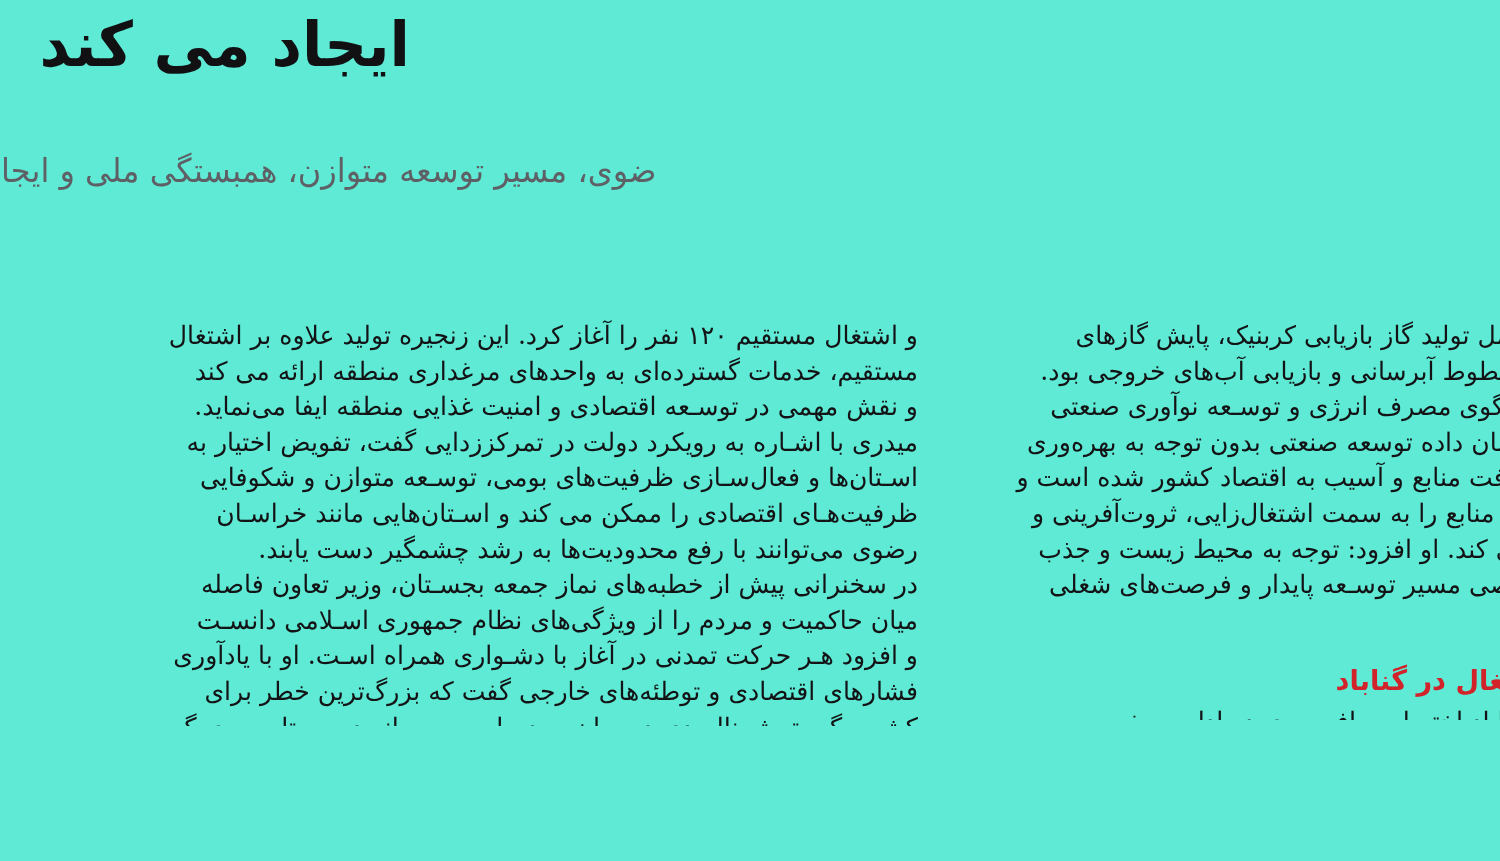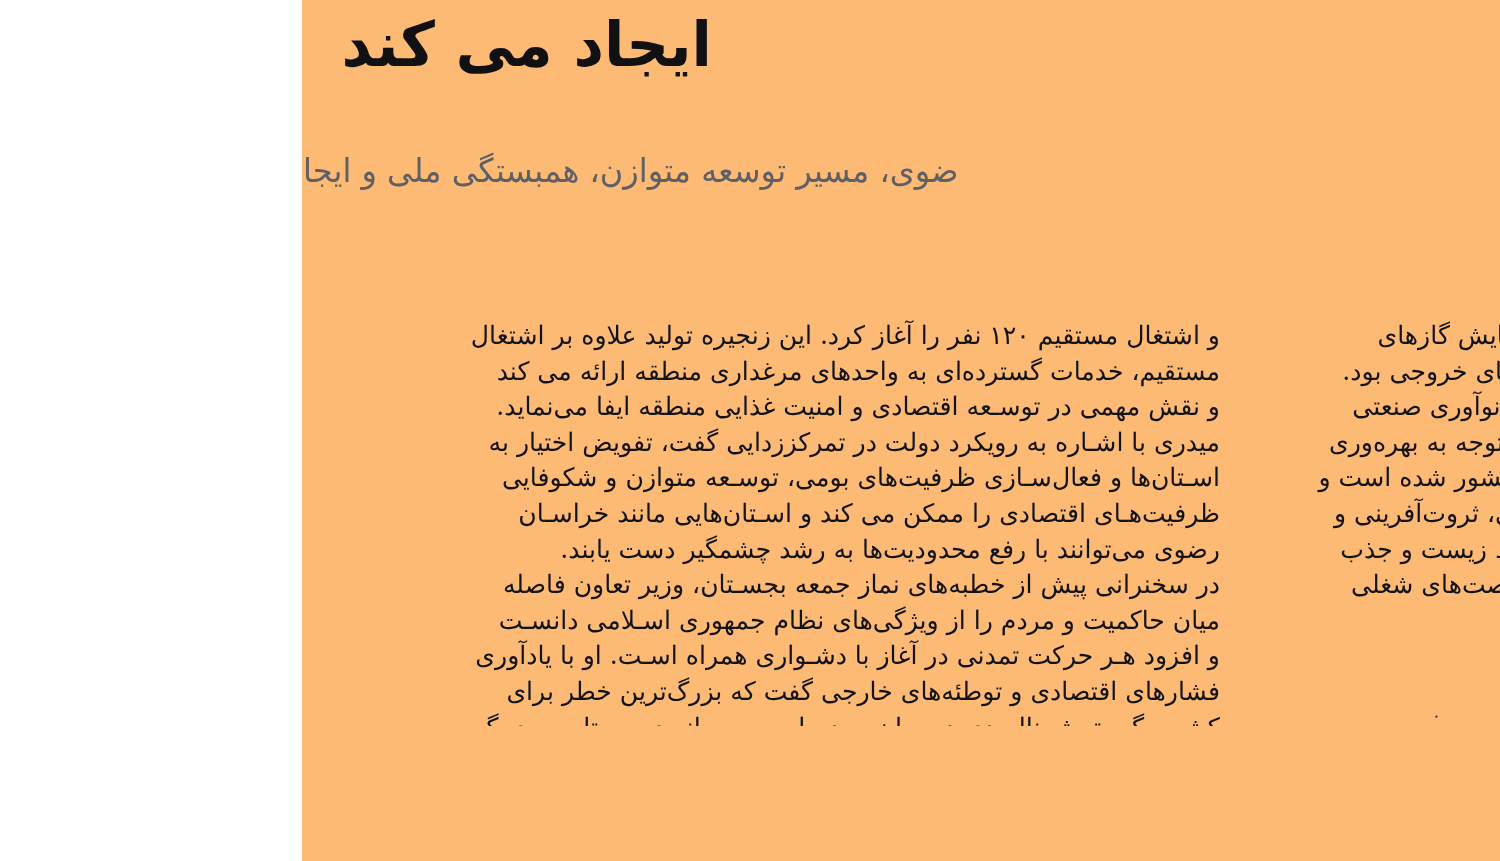--- a/index.html
+++ b/index.html
@@ -4,23 +4,23 @@
 <title>Newspaper Scan</title>
 <style>
   html, body {
     margin: 0;
     padding: 0;
     background: #ffffff;
   }
 
   #page {
     position: relative;
-    width: 1198px;
+    width: 1500px;
     height: 861px;
-    background: #fdba74;
+    background: #5eead4;
     overflow: hidden;
     font-family: "DejaVu Sans", "Liberation Sans", sans-serif;
   }
 
   
   .headline-wrap {
     position: absolute;
     top: 0;
     left: 0;
     width: 1500px;

